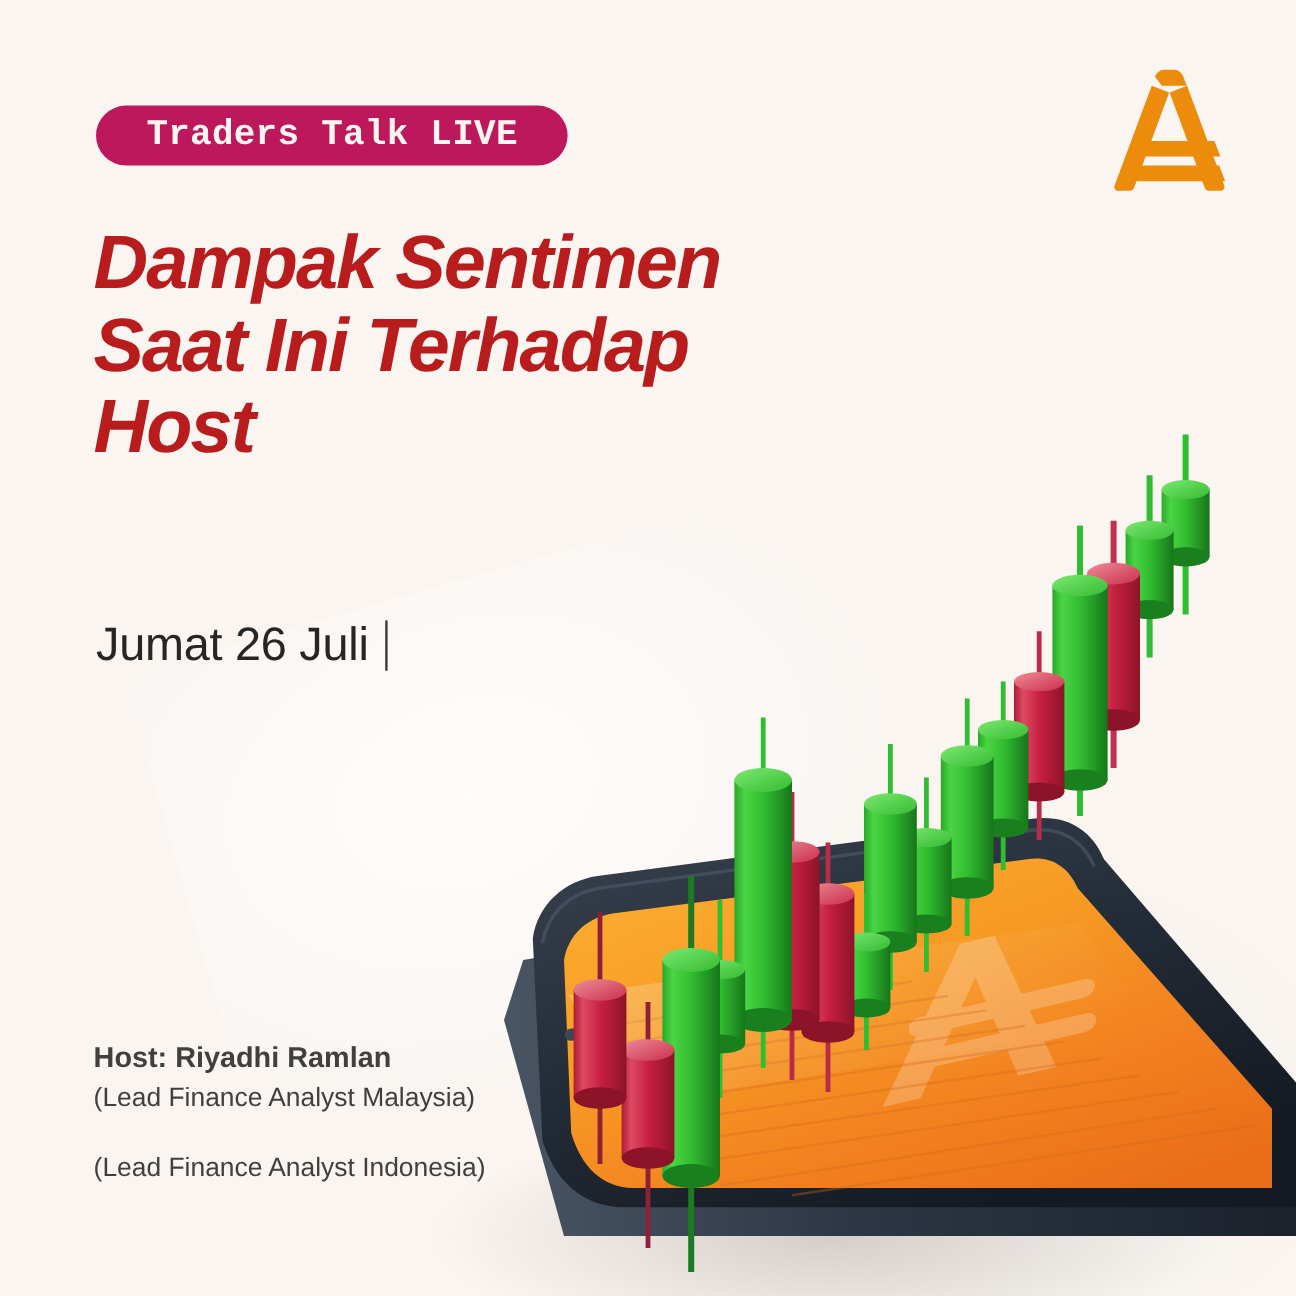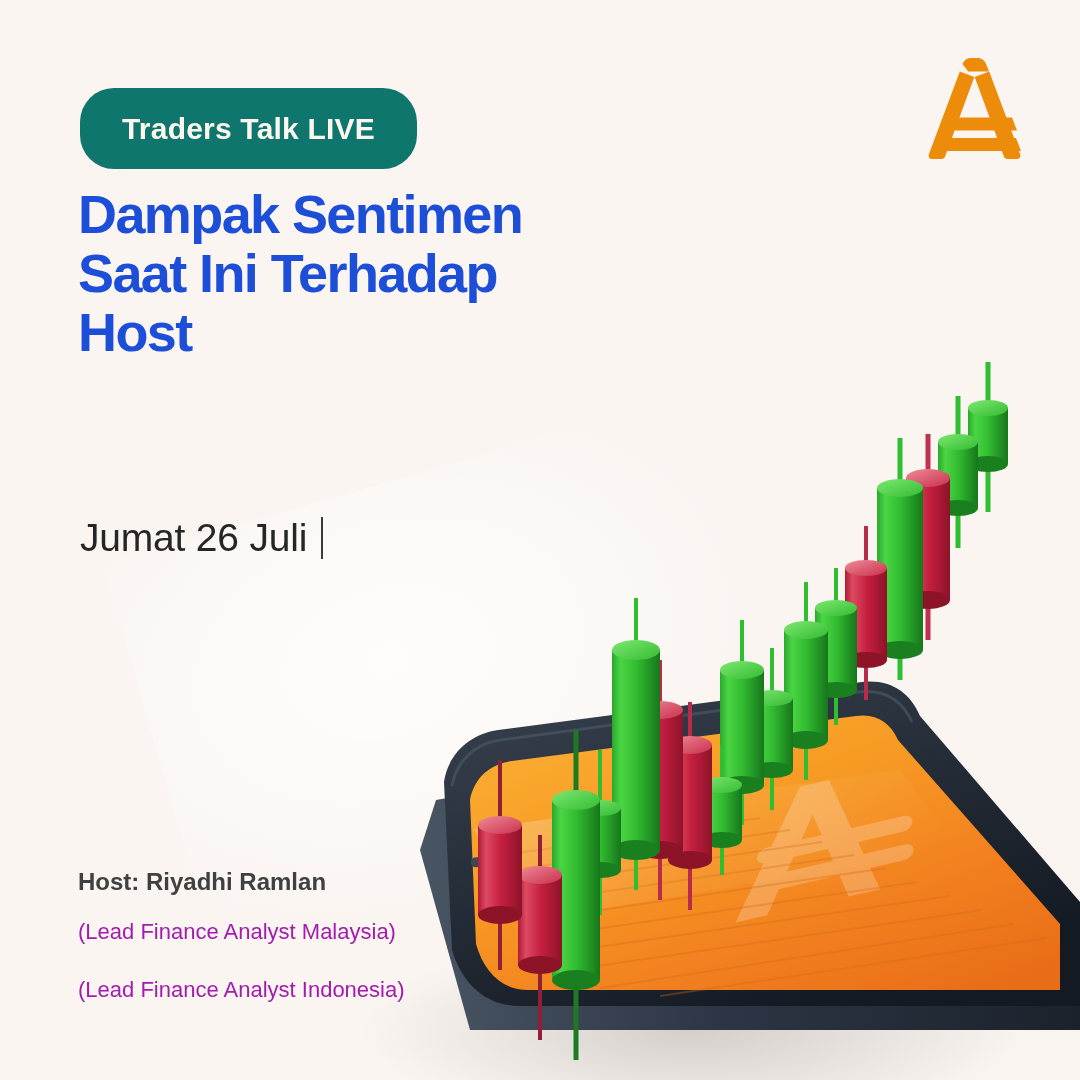--- a/index.html
+++ b/index.html
@@ -17,47 +17,49 @@
     background:radial-gradient(ellipse at 40% 40%, #fffdfb 0%, rgba(255,253,251,0) 70%);
     transform:rotate(-16deg);pointer-events:none;}
   .bg-wash-b{position:absolute;right:-40px;bottom:-60px;width:640px;height:420px;
     background:radial-gradient(ellipse at 50% 50%, #f1eeeb 0%, rgba(241,238,235,0) 72%);
     pointer-events:none;}
 
   
   .badge{
     position:absolute;left:80px;top:88px;
     display:flex;align-items:center;justify-content:center;
-    height:81px;padding:0 42px;border-radius:34px;
-    background:#0f766e;
+    height:50px;padding:0 42px;border-radius:34px;
+    background:#be185d;
     color:#fdf6ef;font-size:30px;font-weight:bold;letter-spacing:.2px;
     white-space:nowrap;
+    font-family:Liberation Mono, monospace;
   }
 
   .logo{position:absolute;right:56px;top:58px;width:96px;height:104px;}
 
   
   .headline{
     position:absolute;left:78px;top:185px;width:760px;
-    color:#1d4ed8;font-size:54px;font-weight:bold;line-height:1.09;
+    color:#b91c1c;font-size:63px;font-weight:bold;line-height:1.09;
     letter-spacing:-1.6px;
+    font-style:italic;
   }
   .headline .ln{display:block;}
   .subtitle{
     position:absolute;left:80px;top:516px;
     color:#262626;font-size:39px;font-weight:normal;letter-spacing:-.2px;
     display:flex;align-items:center;gap:14px;white-space:nowrap;
   }
   .subtitle .pipe{display:inline-block;width:2px;height:42px;background:#3a3a3a;}
 
   
   .credits{position:absolute;left:78px;top:866px;}
   .credit-block{margin-bottom:28px;}
   .credit-name{color:#404040;font-size:24px;font-weight:bold;line-height:1.3;}
-  .credit-role{color:#a21caf;font-size:22px;font-weight:normal;line-height:1.35;margin-top:20px;}
+  .credit-role{color:#404040;font-size:22px;font-weight:normal;line-height:1.35;margin-top:3px;}
 
   
   .illo{position:absolute;left:0;top:330px;width:1080px;height:750px;}
   .illo svg{display:block;}
 
   .credits{z-index:6;}
   .headline,.subtitle,.badge,.logo{z-index:6;}
 </style>
 </head>
 <body>

